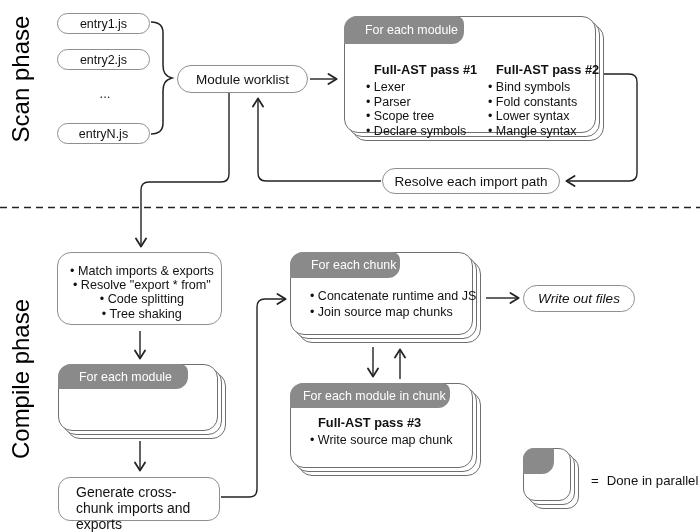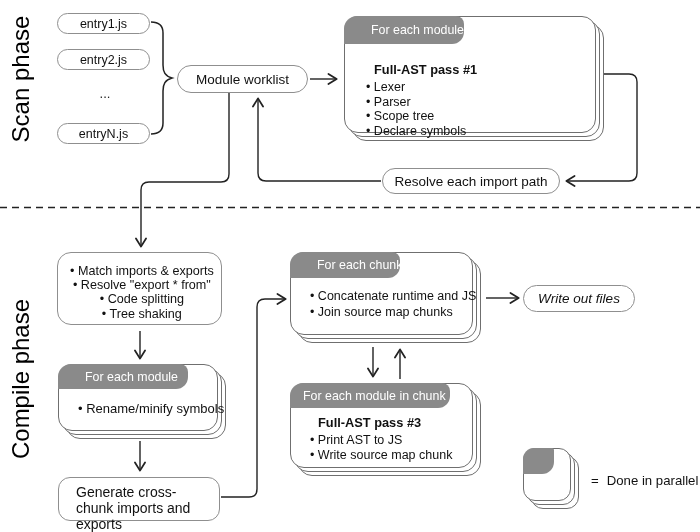--- a/index.html
+++ b/index.html
@@ -20,21 +20,21 @@
   
   .stack{position:absolute;z-index:2;}
   .ghost,.card{
     position:absolute;background:#fff;border:1.3px solid #6f6f6f;border-radius:14px;box-sizing:border-box;
   }
   .g1{left:4px;top:4px;}
   .g2{left:8px;top:8px;}
   .card{left:0;top:0;z-index:3;}
   .tab{
     position:absolute;left:-1px;top:-1px;background:#8a8a8a;color:#fff;
-    font-size:12.4px;display:flex;align-items:center;padding-left:27px;
+    font-size:12.4px;display:flex;align-items:center;padding-left:21px;
     border-radius:13px 8px 12px 0;box-sizing:border-box;white-space:nowrap;z-index:4;
   }
   .items{position:absolute;font-size:12.5px;line-height:14.4px;white-space:nowrap;}
   .items .ttl{font-weight:bold;font-size:12.8px;margin-bottom:3px;padding-left:8px;}
   .vlabel{
     position:absolute;z-index:2;font-size:24px;color:#000;text-align:center;
     transform:rotate(-90deg);white-space:nowrap;
   }
   .ellipsis{position:absolute;z-index:2;font-size:13px;color:#222;}
   .legend-eq{position:absolute;z-index:2;font-size:13.2px;display:flex;gap:8px;align-items:center;white-space:nowrap;}
@@ -90,40 +90,46 @@
     <div class="ghost g1" style="width:252px;height:117px;"></div>
     <div class="card" style="width:252px;height:117px;">
       <div class="tab" style="width:120px;height:28px;">For each module</div>
       <div class="items" style="left:21px;top:46px;">
         <div class="ttl">Full-AST pass #1</div>
         <div>• Lexer</div>
         <div>• Parser</div>
         <div>• Scope tree</div>
         <div>• Declare symbols</div>
       </div>
+      <div class="items" style="left:143px;top:46px;">
+        <div class="ttl">Full-AST pass #2</div>
+        <div>• Bind symbols</div>
+        <div>• Fold constants</div>
+        <div>• Lower syntax</div>
+        <div>• Mangle syntax</div>
+      </div>
     </div>
   </div>
 
   <div class="node pill" style="left:382px;top:168px;width:178px;height:26px;font-size:13.5px;">Resolve each import path</div>
 
   <div class="node rbox" style="left:57px;top:252px;width:165px;height:73px;">
     <div class="items" style="left:12px;top:11px;font-size:12.6px;line-height:14.2px;text-align:center;">
       <div>• Match imports &amp; exports</div>
       <div>• Resolve "export * from"</div>
       <div>• Code splitting</div>
       <div>• Tree shaking</div>
     </div>
   </div>
 
   <div class="stack" style="left:58px;top:364px;width:168px;height:75px;">
     <div class="ghost g2" style="width:160px;height:67px;"></div>
     <div class="ghost g1" style="width:160px;height:67px;"></div>
     <div class="card" style="width:160px;height:67px;">
       <div class="tab" style="width:130px;height:25px;">For each module</div>
-      <div class="items" style="left:19px;top:37px;font-size:13px;">• Rename/minify symbols</div>
     </div>
   </div>
 
   <div class="node rbox" style="left:58px;top:477px;width:162px;height:44px;border-radius:12px;">
     <div class="items" style="left:17px;top:7px;font-size:14px;line-height:15.8px;white-space:normal;width:130px;">Generate cross-chunk imports and exports</div>
   </div>
 
   <div class="stack" style="left:290px;top:252px;width:191px;height:91px;">
     <div class="ghost g2" style="width:183px;height:83px;"></div>
     <div class="ghost g1" style="width:183px;height:83px;"></div>
@@ -138,21 +144,20 @@
 
   <div class="node pill" style="left:523px;top:285px;width:112px;height:27px;font-size:13.5px;font-style:italic;">Write out files</div>
 
   <div class="stack" style="left:290px;top:383px;width:191px;height:93px;">
     <div class="ghost g2" style="width:183px;height:85px;"></div>
     <div class="ghost g1" style="width:183px;height:85px;"></div>
     <div class="card" style="width:183px;height:85px;">
       <div class="tab" style="width:160px;height:25px;padding-left:13px;">For each module in chunk</div>
       <div class="items" style="left:19px;top:32px;line-height:14.4px;">
         <div class="ttl">Full-AST pass #3</div>
-        <div>• Print AST to JS</div>
         <div>• Write source map chunk</div>
       </div>
     </div>
   </div>
 
   <div class="stack" style="left:523px;top:448px;width:56px;height:61px;">
     <div class="ghost g2" style="width:48px;height:53px;border-radius:12px;"></div>
     <div class="ghost g1" style="width:48px;height:53px;border-radius:12px;"></div>
     <div class="card" style="width:48px;height:53px;border-radius:12px;">
       <div style="position:absolute;left:-1px;top:-1px;width:31px;height:26px;background:#8a8a8a;border-radius:11px 2px 12px 0;"></div>

